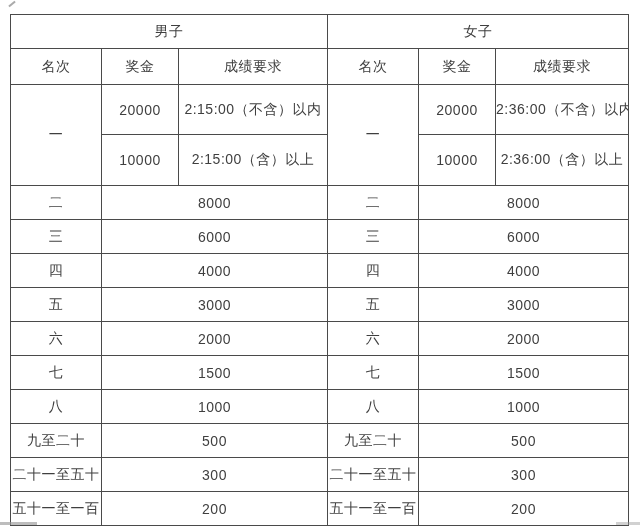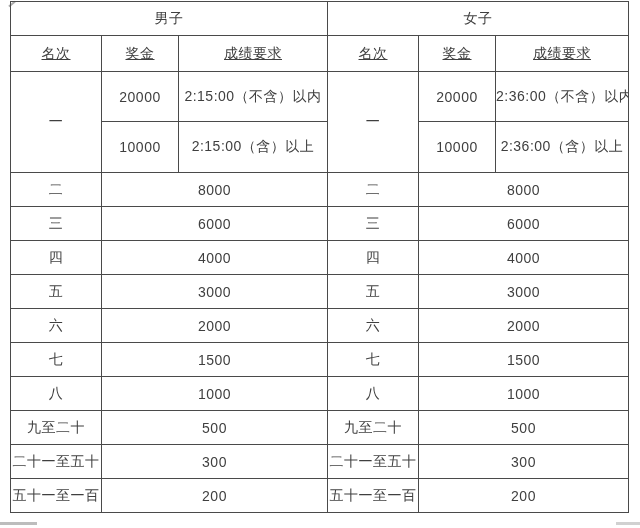--- a/index.html
+++ b/index.html
@@ -14,38 +14,38 @@
     font-family: "Liberation Sans", "DejaVu Sans", sans-serif;
     color: var(--text-color);
     overflow: hidden;
   }
   .page {
     position: relative;
     width: 640px; height: 528px;
   }
   table.prize-table {
     position: absolute;
-    left: 10px; top: 1px;
+    left: 10px; top: 14px;
     width: 618px;
     border-collapse: collapse;
     table-layout: fixed;
   }
   .prize-table td, .prize-table th {
     border: 1px solid var(--border-color);
     text-align: center;
     vertical-align: middle;
     font-size: 14px;
     font-weight: normal;
     padding: 0;
     letter-spacing: 0.5px;
     overflow: hidden;
     white-space: nowrap;
   }
   tr.group-row    { height: 34px; }
-  tr.colhead-row  { height: 36px; text-decoration: underline; }
+  tr.colhead-row  { height: 36px; }
   tr.tier1-row    { height: 50px; }
   tr.tier2-row    { height: 51px; }
   tr.data-row     { height: 34px; }
   .req-cell { letter-spacing: 0; }
   
   .artifact { position: absolute; background: #9a9a9a; }
   .artifact-topleft {
     left: 8px; top: 3px; width: 8px; height: 2px;
     transform: rotate(-40deg);
     background: #8d8d8d; opacity: .75;

